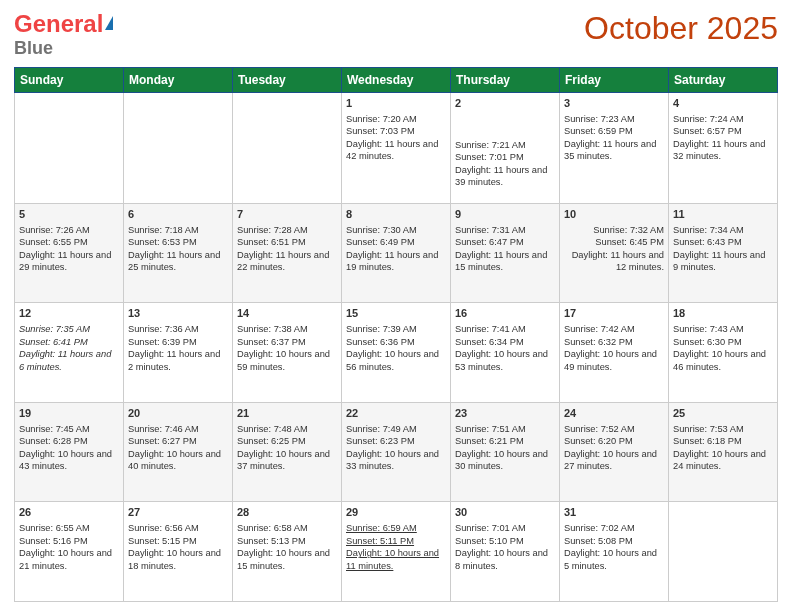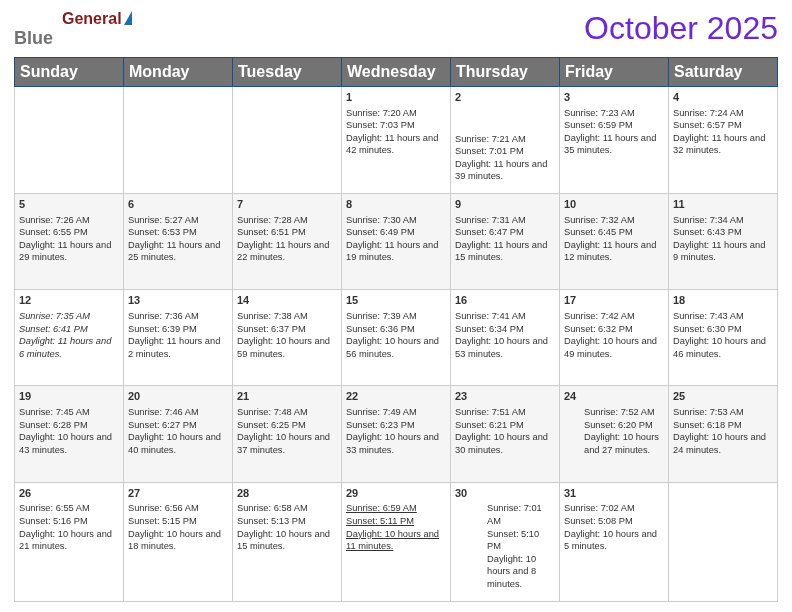--- a/index.html
+++ b/index.html
@@ -26,63 +26,62 @@
     .logo {
       display: flex;
       flex-direction: column;
       align-items: flex-start;
     }
     .logo-text {
       display: flex;
       align-items: center;
     }
     .logo-general {
-      font-size: 16px;
+      font-size: 24px;
       font-weight: bold;
-      color: #7f1d1d;
-      margin-left: 48px;
+      color: #ef4444;
     }
     .logo-blue {
       font-size: 18px;
       font-weight: bold;
       color: #737373;
     }
     .logo-triangle {
       width: 0;
       height: 0;
       border-left: 8px solid transparent;
       border-bottom: 14px solid #1a6faf;
       margin-left: 2px;
       margin-bottom: 2px;
     }
     .header-right {
       text-align: right;
     }
     .month-title {
       font-size: 32px;
-      color: #6d28d9;
+      color: #c2410c;
       font-weight: normal;
     }
     .location {
       font-size: 14px;
       color: #555;
     }
     .calendar {
       flex: 1;
       border: 1px solid #ccc;
       border-collapse: collapse;
       width: 100%;
       table-layout: fixed;
     }
     .calendar th {
-      background-color: #737373;
+      background-color: #15803d;
       color: white;
       text-align: left;
       padding: 5px 5px;
-      font-size: 16px;
+      font-size: 12px;
       font-weight: bold;
       border: 1px solid #1a4f8a;
     }
     .calendar td {
       vertical-align: top;
       border: 1px solid #ccc;
       padding: 3px 4px;
       font-size: 9.5px;
       color: #333;
       line-height: 1.35;
@@ -167,21 +166,21 @@
         </tr>
         <tr>
           <td>
             <span class="day-number">5</span>
             <div class="cell-content" style="white-space: pre-line;">Sunrise: 7:26 AM
 Sunset: 6:55 PM
 Daylight: 11 hours and 29 minutes.</div>
           </td>
           <td>
             <span class="day-number">6</span>
-            <div class="cell-content" style="white-space: pre-line;">Sunrise: 5:27 AM
+            <div class="cell-content" style="white-space: pre-line;">Sunrise: 7:18 AM
 Sunset: 6:53 PM
 Daylight: 11 hours and 25 minutes.</div>
           </td>
           <td>
             <span class="day-number">7</span>
             <div class="cell-content" style="white-space: pre-line;">Sunrise: 7:28 AM
 Sunset: 6:51 PM
 Daylight: 11 hours and 22 minutes.</div>
           </td>
           <td>
@@ -191,21 +190,21 @@
 Daylight: 11 hours and 19 minutes.</div>
           </td>
           <td>
             <span class="day-number">9</span>
             <div class="cell-content" style="white-space: pre-line;">Sunrise: 7:31 AM
 Sunset: 6:47 PM
 Daylight: 11 hours and 15 minutes.</div>
           </td>
           <td>
             <span class="day-number">10</span>
-            <div class="cell-content" style="white-space: pre-line;">Sunrise: 7:32 AM
+            <div class="cell-content" style="white-space: pre-line; text-align: right;">Sunrise: 7:32 AM
 Sunset: 6:45 PM
 Daylight: 11 hours and 12 minutes.</div>
           </td>
           <td>
             <span class="day-number">11</span>
             <div class="cell-content" style="white-space: pre-line;">Sunrise: 7:34 AM
 Sunset: 6:43 PM
 Daylight: 11 hours and 9 minutes.</div>
           </td>
         </tr>
@@ -279,21 +278,21 @@
 Daylight: 10 hours and 33 minutes.</div>
           </td>
           <td>
             <span class="day-number">23</span>
             <div class="cell-content" style="white-space: pre-line;">Sunrise: 7:51 AM
 Sunset: 6:21 PM
 Daylight: 10 hours and 30 minutes.</div>
           </td>
           <td>
             <span class="day-number">24</span>
-            <div class="cell-content" style="white-space: pre-line; margin-left: 20px;">Sunrise: 7:52 AM
+            <div class="cell-content" style="white-space: pre-line;">Sunrise: 7:52 AM
 Sunset: 6:20 PM
 Daylight: 10 hours and 27 minutes.</div>
           </td>
           <td>
             <span class="day-number">25</span>
             <div class="cell-content" style="white-space: pre-line;">Sunrise: 7:53 AM
 Sunset: 6:18 PM
 Daylight: 10 hours and 24 minutes.</div>
           </td>
         </tr>
@@ -317,21 +316,21 @@
 Daylight: 10 hours and 15 minutes.</div>
           </td>
           <td>
             <span class="day-number">29</span>
             <div class="cell-content" style="white-space: pre-line; text-decoration: underline;">Sunrise: 6:59 AM
 Sunset: 5:11 PM
 Daylight: 10 hours and 11 minutes.</div>
           </td>
           <td>
             <span class="day-number">30</span>
-            <div class="cell-content" style="white-space: pre-line; margin-left: 32px;">Sunrise: 7:01 AM
+            <div class="cell-content" style="white-space: pre-line;">Sunrise: 7:01 AM
 Sunset: 5:10 PM
 Daylight: 10 hours and 8 minutes.</div>
           </td>
           <td>
             <span class="day-number">31</span>
             <div class="cell-content" style="white-space: pre-line;">Sunrise: 7:02 AM
 Sunset: 5:08 PM
 Daylight: 10 hours and 5 minutes.</div>
           </td>
           <td class="empty-cell"></td>

